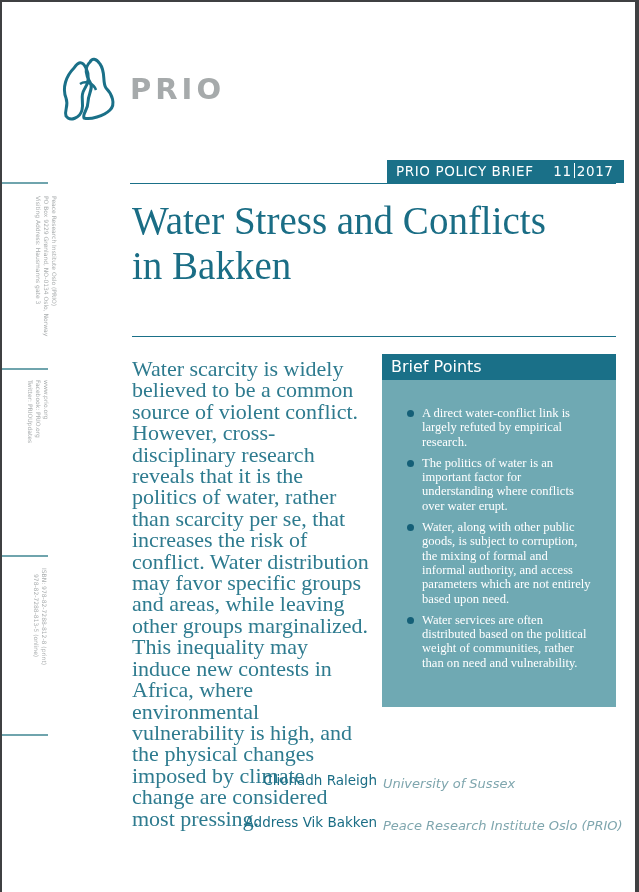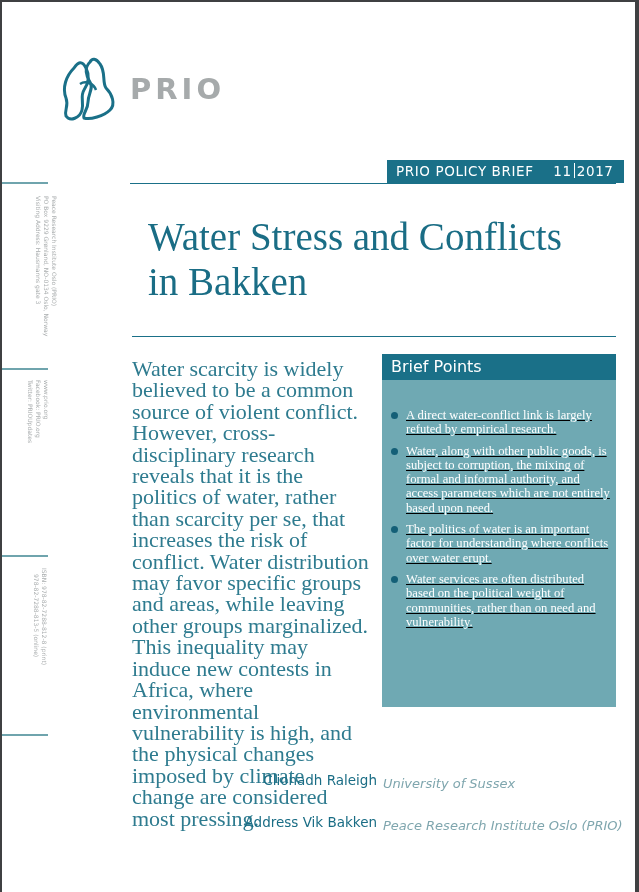--- a/index.html
+++ b/index.html
@@ -17,37 +17,37 @@
       font-size: 29px; letter-spacing: 4px; color: #a6aaab; font-weight: 700;
     }
     .banner {
       position: absolute; left: 377px; top: 158px; width: 237px; height: 23px; background: #1a7088;
       color: #ffffff; font-family: "DejaVu Sans", sans-serif; font-size: 13.5px; letter-spacing: 0.6px;
       line-height: 23px; padding-left: 9px; box-sizing: border-box; white-space: nowrap; margin-left: 8px;
     }
     .banner .sep { display: inline-block; width: 1px; height: 15px; background: #fff; vertical-align: -2px; margin: 0 2px 0 2px; }
     .banner-rule { position: absolute; left: 128px; top: 181px; width: 486px; height: 1px; background: #1a7088; }
     .title {
-      position: absolute; left: 130px; top: 196px; width: 490px; margin: 16px;
+      position: absolute; left: 130px; top: 196px; width: 490px; margin: 0;
       font-family: "Liberation Serif", serif; font-weight: normal; font-size: 39px; line-height: 45px;
       color: #1a6d85;
     }
     .title-rule { position: absolute; left: 130px; top: 334px; width: 484px; height: 1px; background: #1a7088; }
     .abstract {
       position: absolute; left: 130px; top: 356px; width: 238px;
       font-size: 22px; line-height: 21.4px; color: #2e7b8f;
     }
     .brief {
       position: absolute; left: 380px; top: 352px; width: 234px; height: 353px; background: #6fa9b3;
     }
     .brief-head {
       height: 26px; background: #1a7088; color: #ffffff; font-family: "DejaVu Sans", sans-serif;
       font-size: 16px; line-height: 26px; padding-left: 9px;
     }
-    .brief ul { list-style: none; margin: 0; padding: 28px 6px 0 24px; text-decoration: underline; }
+    .brief ul { list-style: none; margin: 16px; padding: 10px 6px 0 24px; }
     .brief li {
       position: relative; color: #ffffff; font-size: 12.6px; line-height: 14.3px; margin-bottom: 7px;
     }
     .brief li .dot {
       position: absolute; left: -15px; top: 4px; width: 7px; height: 7px; border-radius: 50%; background: #145f77;
     }
     .side-rule { position: absolute; left: 0; width: 46px; height: 1.5px; background: #6fa4ad; }
     .side-text {
       position: absolute; font-family: "DejaVu Sans", sans-serif; font-size: 6px; line-height: 8px;
       color: #a9adae; transform-origin: left top; transform: rotate(90deg); white-space: nowrap;
@@ -110,22 +110,22 @@
     <span>in Bakken</span>
   </h1>
   <div class="title-rule"></div>
 
   <p class="abstract" style="margin:0;">Water scarcity is widely believed to be a common source of violent conflict. However, cross-disciplinary research reveals that it is the politics of water, rather than scarcity per se, that increases the risk of conflict. Water distribution may favor specific groups and areas, while leaving other groups marginalized. This inequality may induce new contests in Africa, where environmental vulnerability is high, and the physical changes imposed by climate change are considered most pressing.</p>
 
   <div class="brief">
     <div class="brief-head">Brief Points</div>
     <ul>
       <li><span class="dot"></span><span>A direct water-conflict link is largely refuted by empirical research.</span></li>
+      <li><span class="dot"></span><span>The politics of water is an important factor for understanding where conflicts over water erupt.</span></li>
       <li><span class="dot"></span><span>Water, along with other public goods, is subject to corruption, the mixing of formal and informal authority, and access parameters which are not entirely based upon need.</span></li>
-      <li><span class="dot"></span><span>The politics of water is an important factor for understanding where conflicts over water erupt.</span></li>
       <li><span class="dot"></span><span>Water services are often distributed based on the political weight of communities, rather than on need and vulnerability.</span></li>
     </ul>
   </div>
 
   <div class="author" style="top:770px;">
     <span class="author-name">Clionadh Raleigh</span>
     <span class="author-aff" style="top:4px;">University of Sussex</span>
   </div>
   <div class="author" style="top:812px;">
     <span class="author-name">Address Vik Bakken</span>

